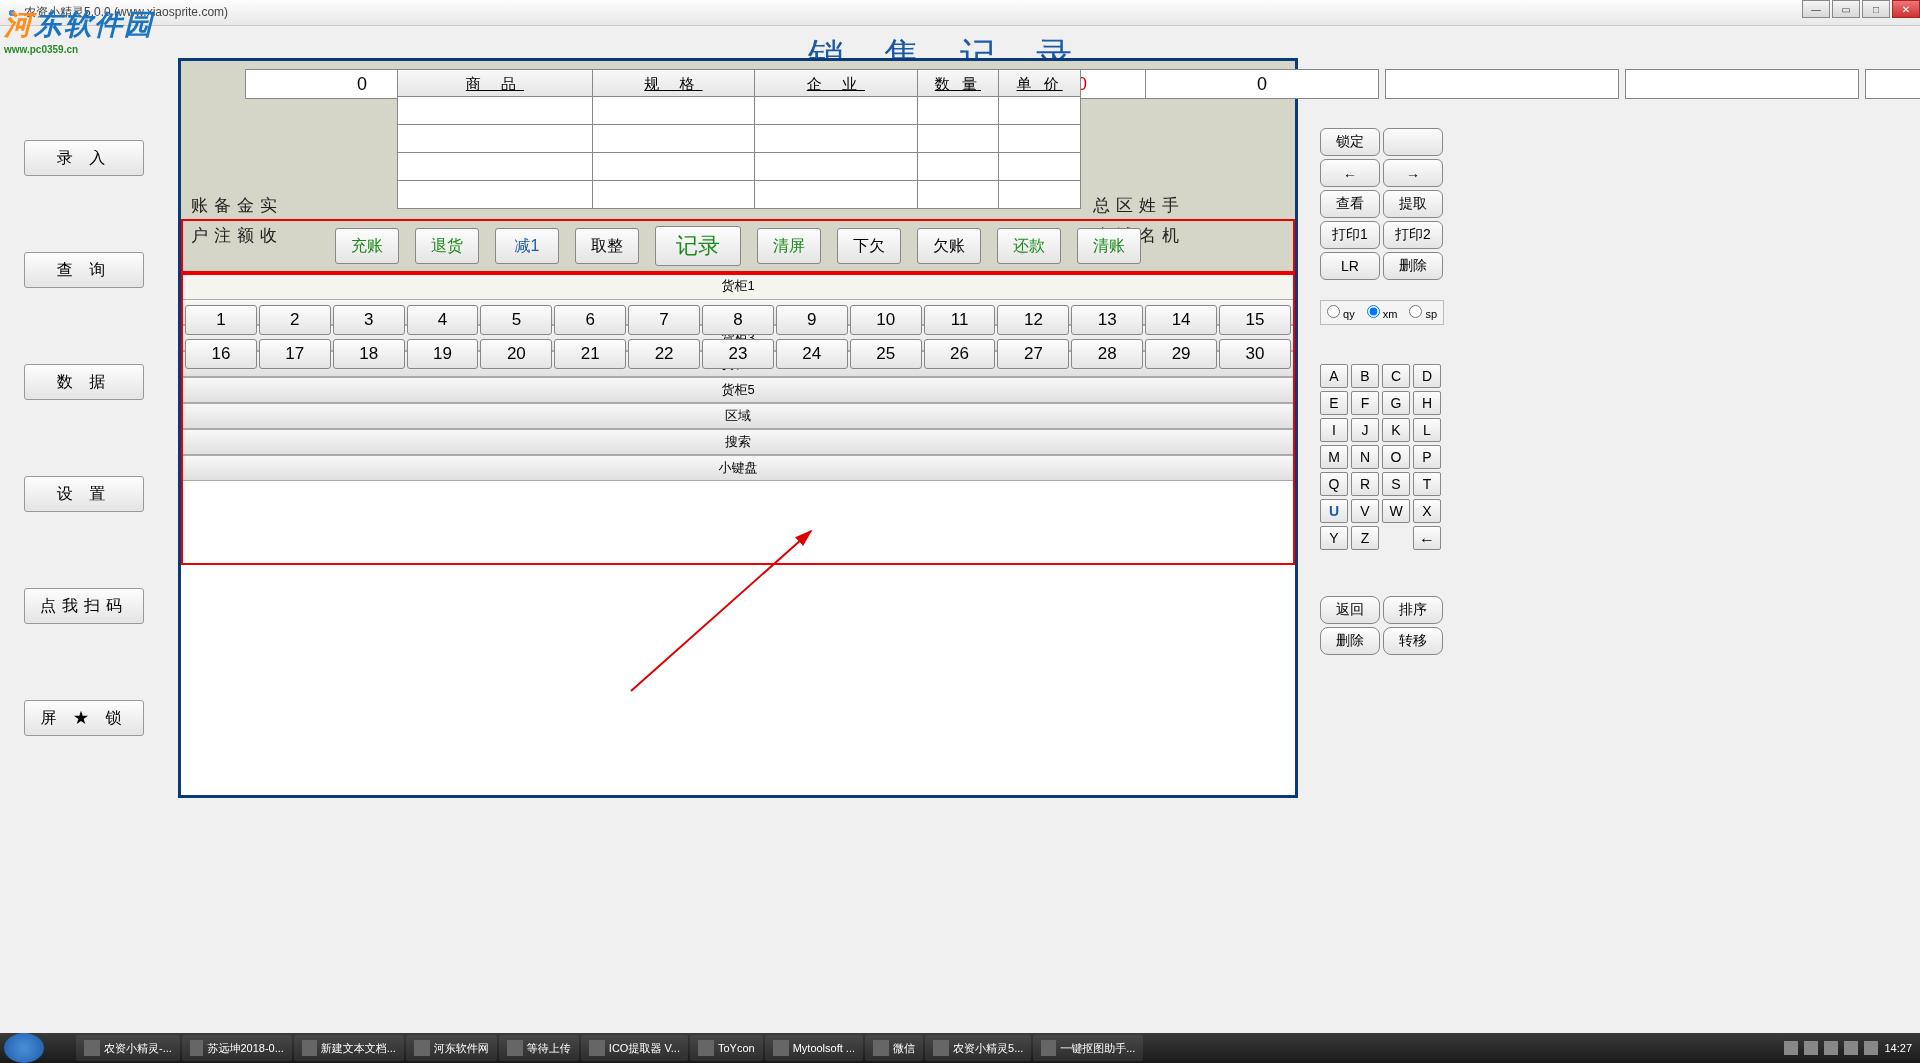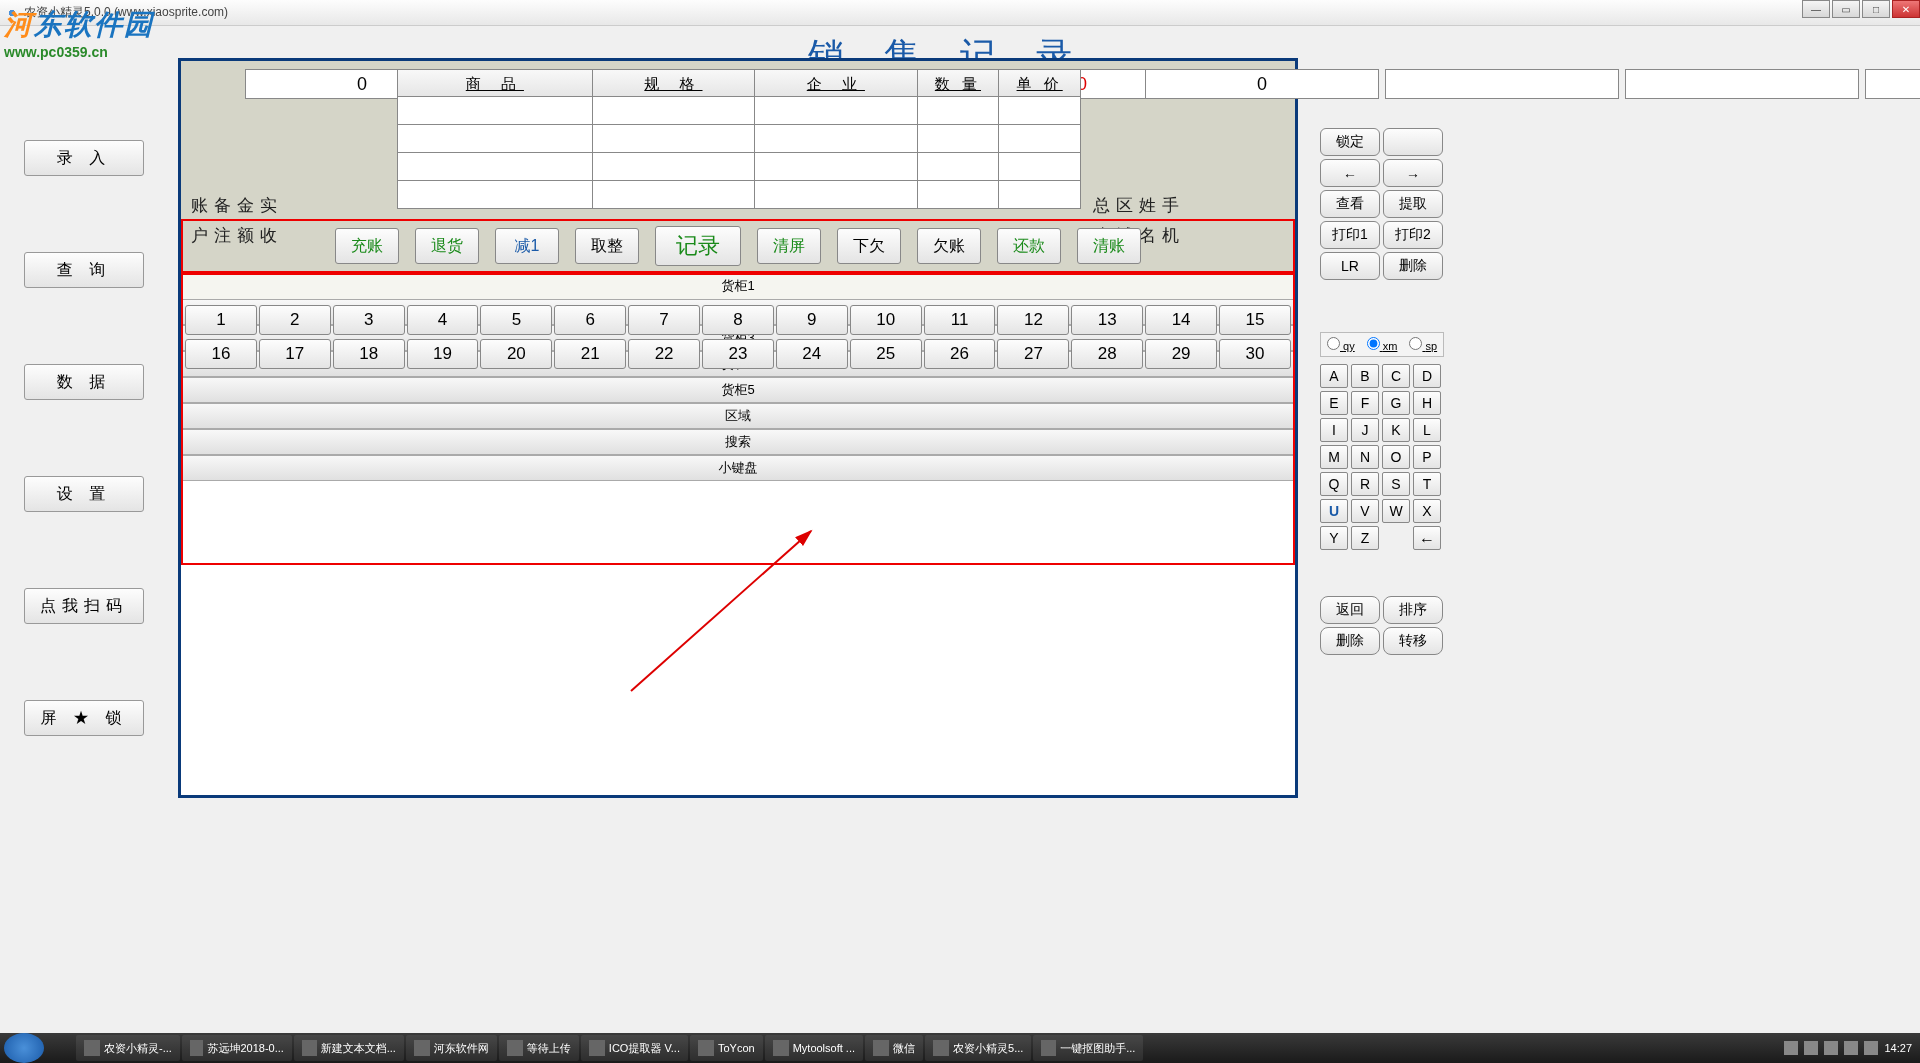--- a/index.html
+++ b/index.html
@@ -7,21 +7,21 @@
 
 .titlebar { height: 26px; background: linear-gradient(#fdfdfd, #e8e8e8); border-bottom: 1px solid #ccc; display: flex; align-items: center; padding: 0 4px; font-size: 12px; color: #444; }
 .titlebar .spark { width: 16px; height: 16px; margin-right: 4px; background: radial-gradient(circle, #4a90d9 30%, transparent 30%); }
 .winbtns { position: absolute; right: 0; top: 0; display: flex; gap: 2px; }
 .winbtn { width: 28px; height: 18px; border: 1px solid #888; background: linear-gradient(#f5f5f5,#d8d8d8); font-size: 10px; display:flex; align-items:center; justify-content:center; }
 .winbtn.close { background: linear-gradient(#e77,#c33); color:#fff; border-color:#a22; }
 
 .watermark { position: absolute; left: 4px; top: 6px; z-index: 100; pointer-events:none; }
 .watermark .cn { font-size: 28px; font-weight: bold; font-style: italic; color: #1a74c0; letter-spacing: 2px; }
 .watermark .cn::first-letter{ color:#ff8c1a; }
-.watermark .url { font-size: 14px; color: #2a8a2a; font-weight: bold; }
+.watermark .url { font-size: 10px; color: #2a8a2a; font-weight: bold; }
 
 .page-title { text-align: center; font-size: 36px; color: #1a5aa8; letter-spacing: 40px; margin-top: 6px; font-family: KaiTi, serif; }
 
 .left-sidebar { position: absolute; left: 24px; top: 140px; width: 120px; display: flex; flex-direction: column; gap: 76px; }
 .left-sidebar button { height: 36px; font-size: 16px; background: linear-gradient(#fdfdfd,#e4e4e4); border: 1px solid #999; border-radius: 3px; cursor:pointer; letter-spacing: 6px; }
 
 .main-frame { position: absolute; left: 178px; top: 58px; width: 1120px; height: 740px; border: 3px solid #0a3a7a; background: #fff; }
 
 .top-form-row { display: flex; background: #d5d5c8; padding: 8px 10px 0 10px; height: 160px; gap: 6px; }
 .form-col { display: flex; gap: 6px; }
@@ -60,21 +60,21 @@
 
 .num-grid { background: #b5d5f5; padding: 4px 2px 20px 2px; }
 .num-row { display: flex; gap: 2px; padding: 2px; }
 .num-row button { flex: 1; height: 30px; font-size: 17px; background: linear-gradient(#fdfdfd,#e4e4e4); border: 1px solid #888; border-radius: 3px; cursor:pointer; }
 
 .right-panel { position: absolute; left: 1320px; top: 128px; width: 130px; }
 .btn-grid-2 { display: flex; flex-wrap: wrap; gap: 3px; }
 .btn-grid-2 button { width: 60px; height: 28px; font-size: 14px; background: linear-gradient(#fdfdfd,#e4e4e4); border: 1px solid #888; border-radius: 6px; cursor:pointer; }
 .btn-grid-2 button.wide { width: 60px; }
 
-.radio-row { position:absolute; left:1320px; top: 332px; font-size: 11px; display:flex; gap:12px; align-items:center; border:1px solid #bbb; padding:4px 6px; background:#f4f4f4;text-decoration:underline; }
+.radio-row { position:absolute; left:1320px; top: 300px; font-size: 11px; display:flex; gap:12px; align-items:center; border:1px solid #bbb; padding:4px 6px; background:#f4f4f4; }
 
 .letter-grid { position: absolute; left: 1320px; top: 364px; display: flex; flex-wrap: wrap; gap: 3px; width: 130px; }
 .letter-grid button { width: 28px; height: 24px; font-size: 14px; background: linear-gradient(#fdfdfd,#e4e4e4); border: 1px solid #888; border-radius: 2px; cursor:pointer; }
 .letter-grid button.sel { color: #1a5aa8; font-weight: bold; }
 .letter-grid button.arrow { font-size: 16px; }
 
 .bottom-right { position: absolute; left: 1320px; top: 596px; display: flex; flex-wrap: wrap; gap: 3px; width: 130px; }
 .bottom-right button { width: 60px; height: 28px; font-size: 14px; background: linear-gradient(#fdfdfd,#e4e4e4); border: 1px solid #888; border-radius: 8px; cursor:pointer; }
 
 .arrow-svg { position: absolute; left: 430px; top: 450px; pointer-events:none; }

